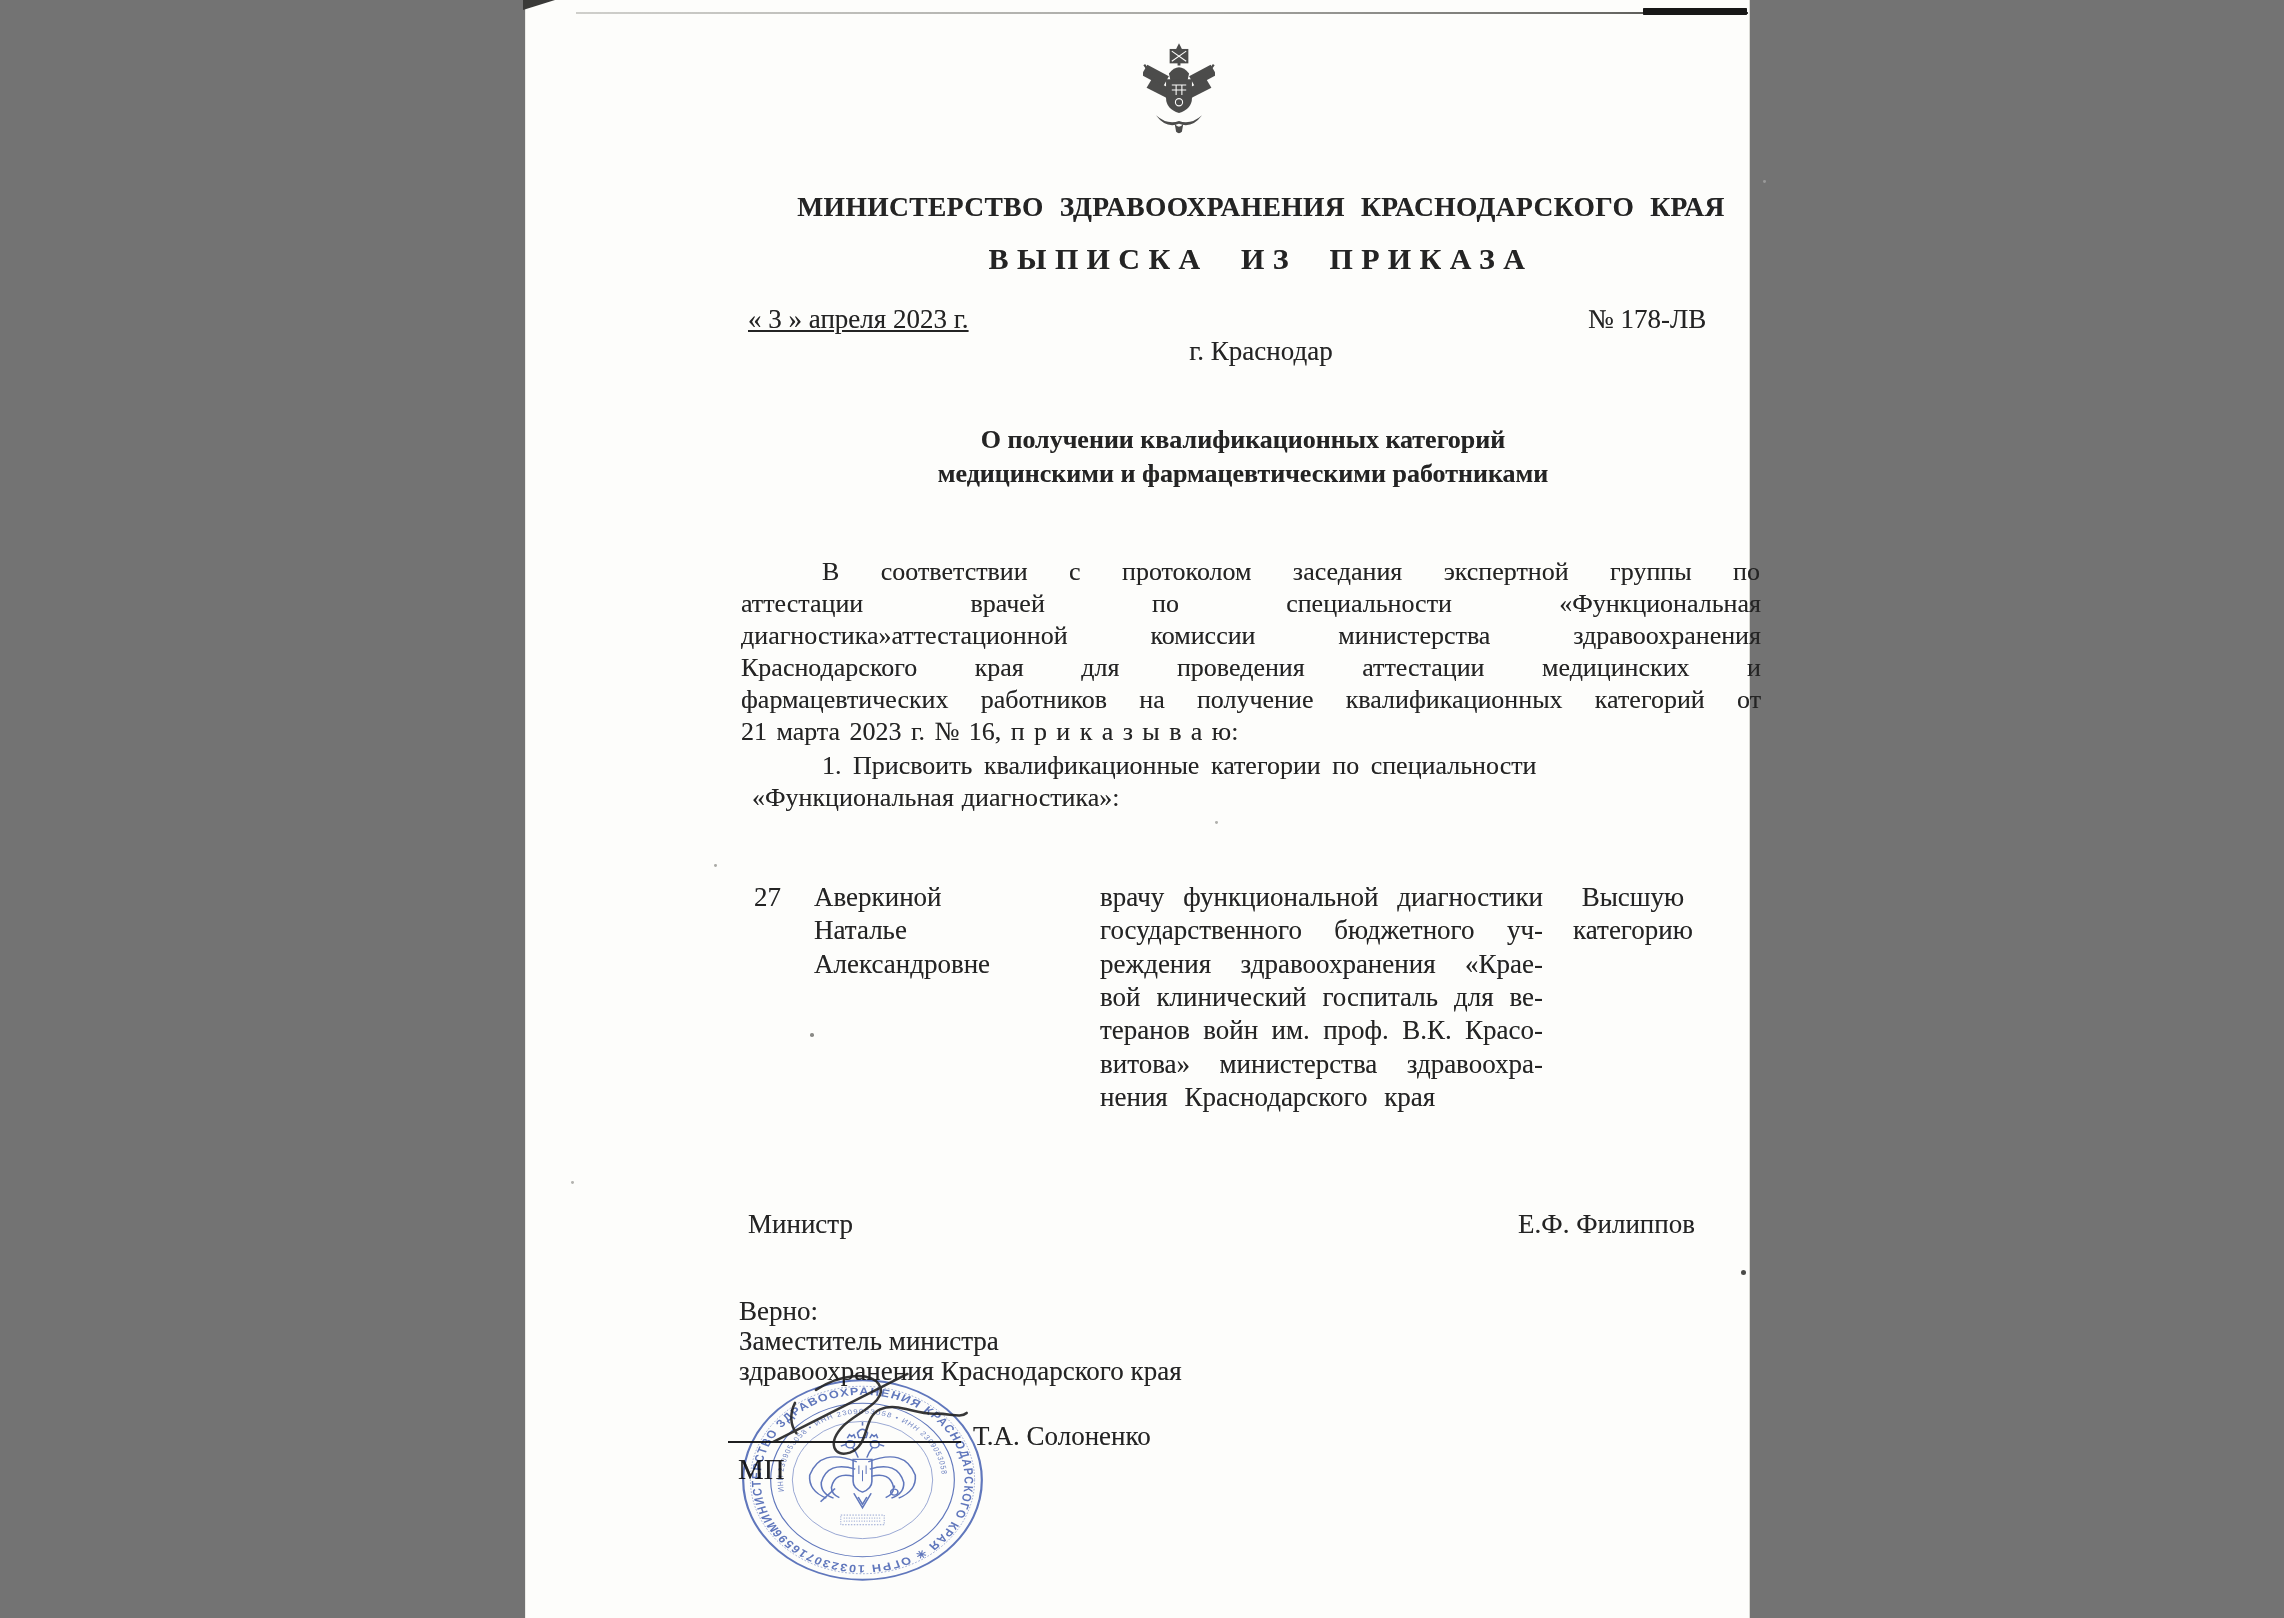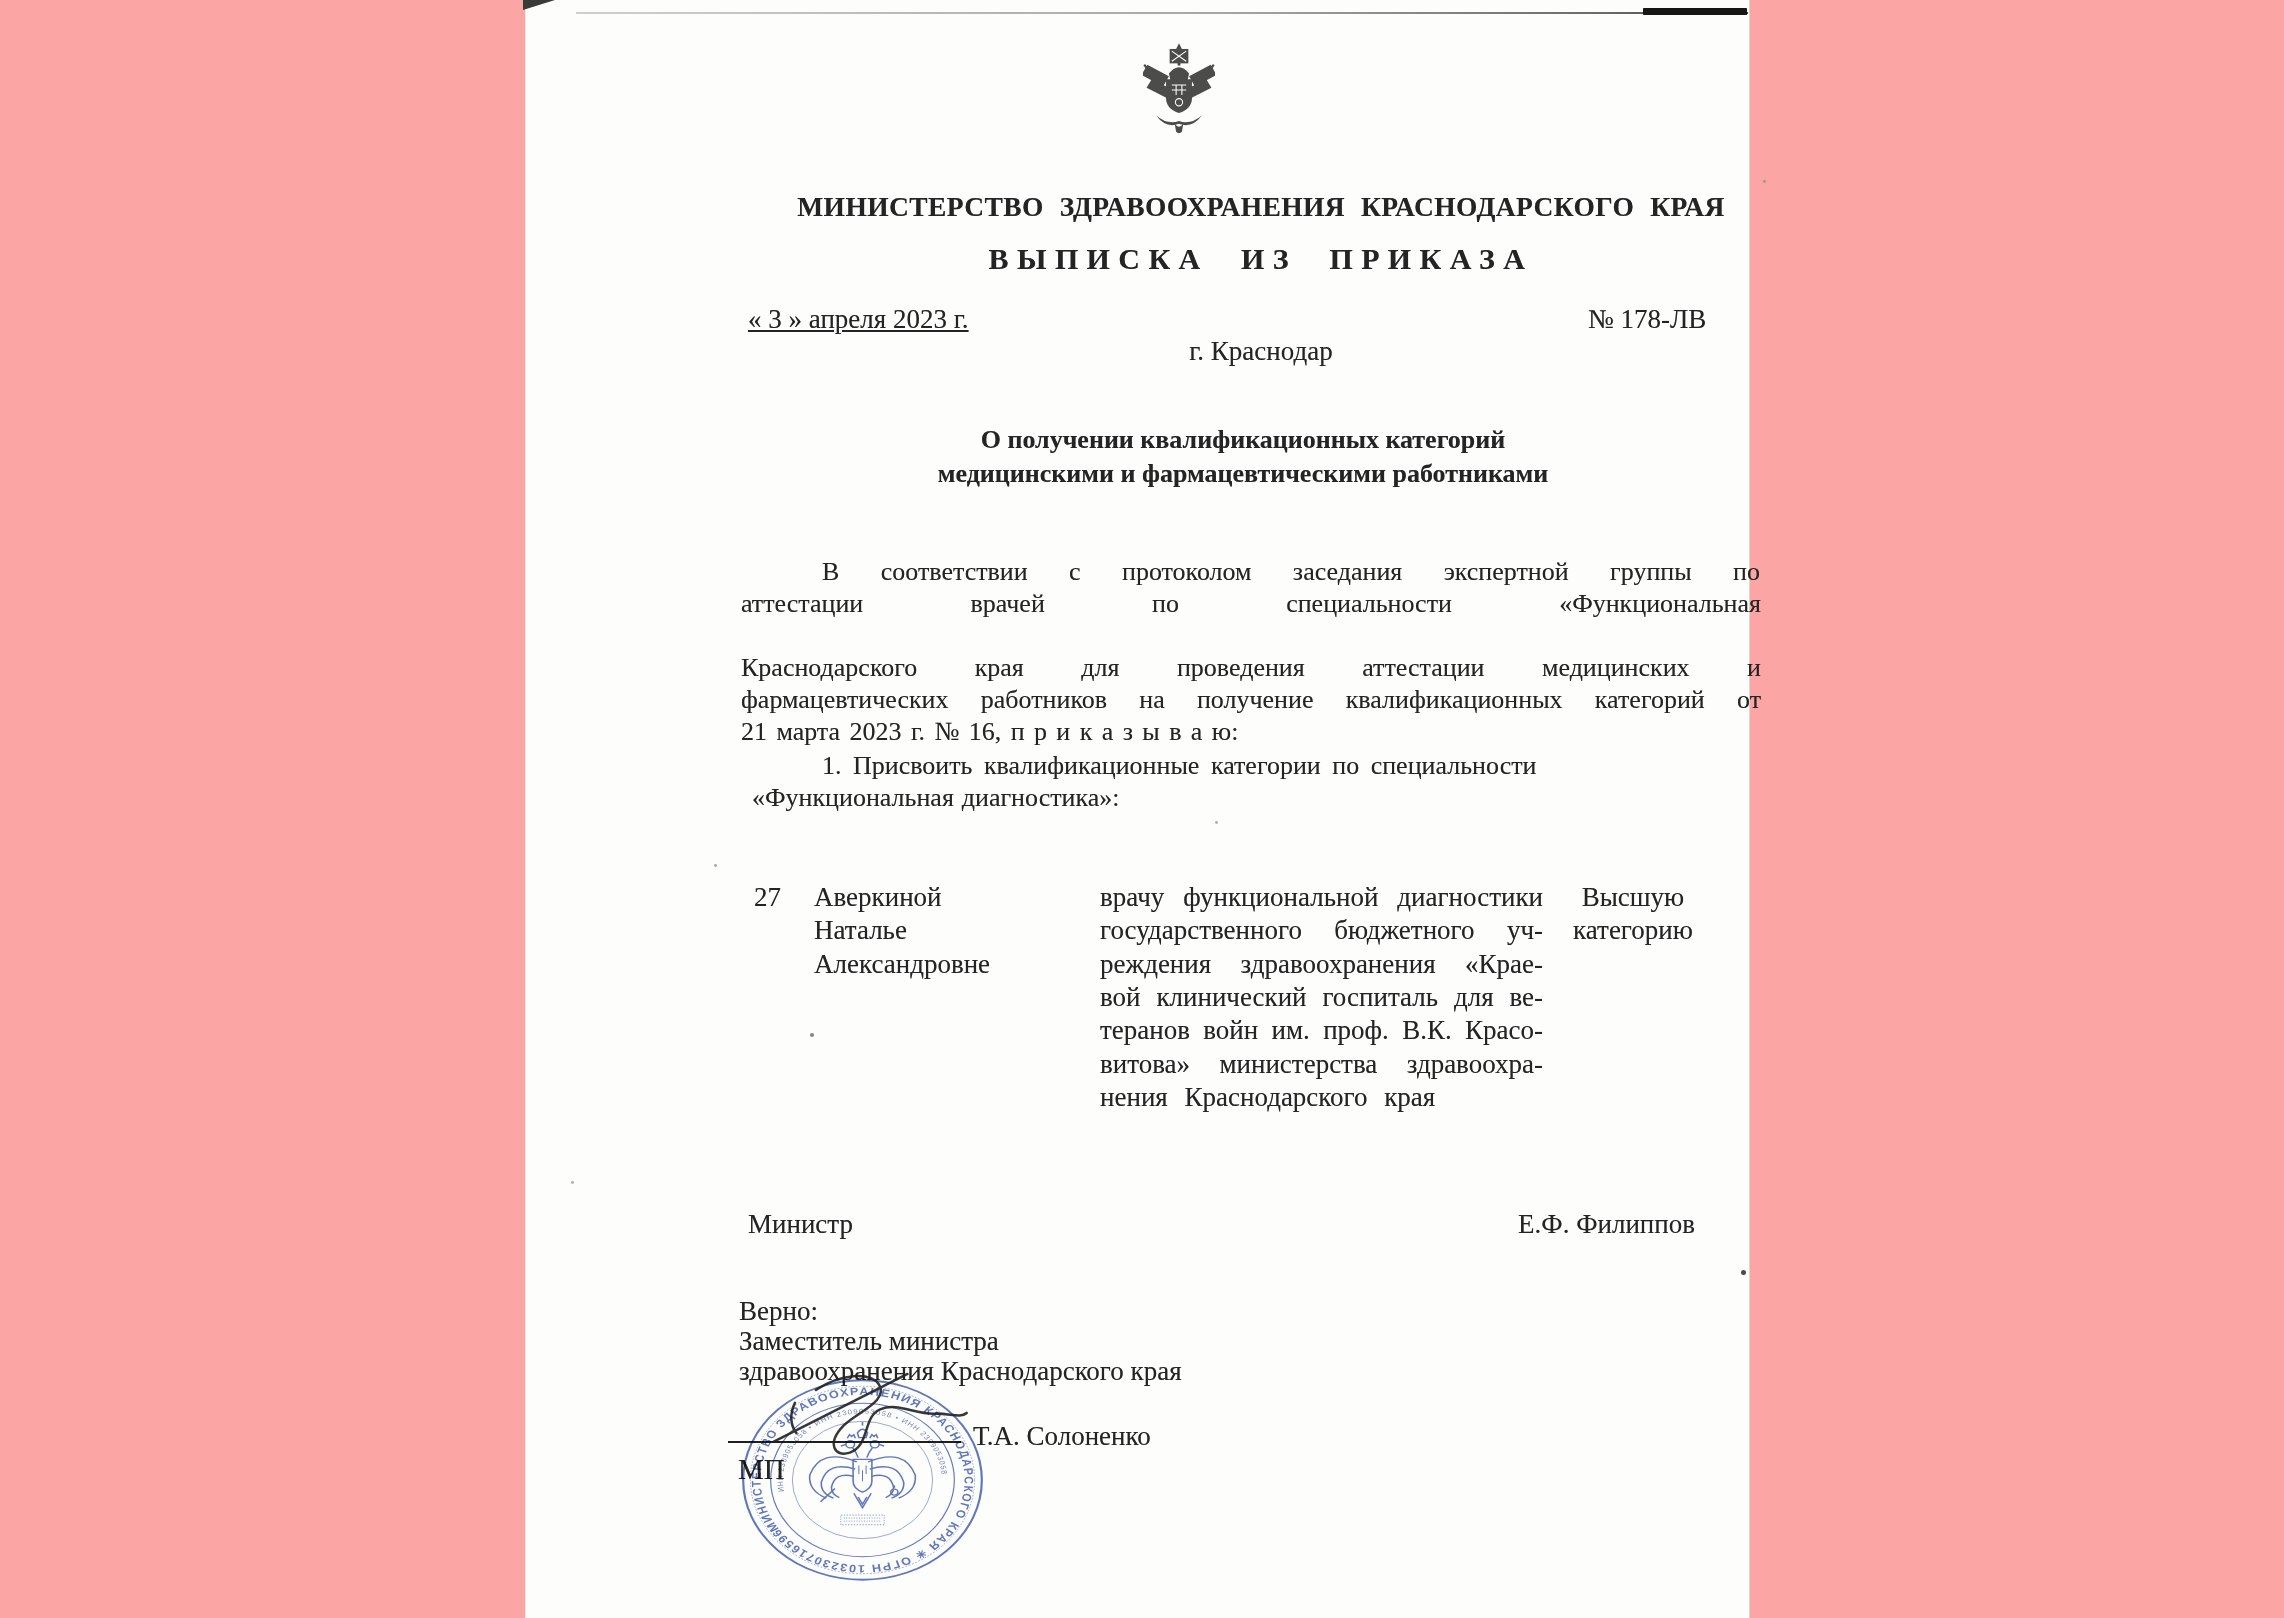--- a/index.html
+++ b/index.html
@@ -1,16 +1,16 @@
 <!DOCTYPE html>
 <html style="font-size:11.6px"><head>
 <meta charset="utf-8">
 <style>
   html,body{margin:0;padding:0;background:#ffffff;}
-  .canvas{position:relative;width:2284px;height:1618px;background:#fca5a5;overflow:hidden;
+  .canvas{position:relative;width:2284px;height:1618px;background:#737373;overflow:hidden;
           font-family:"Liberation Serif",serif;color:#242424;}
   .page{position:absolute;left:525px;top:0;width:1223px;height:1618px;background:#fdfdfb;
         border-left:0.7px solid #ebebe7;border-right:1.4px solid #d9d9d4;}
   .t{position:absolute;white-space:nowrap;color:#242424;
      text-shadow:0 0 0.5px rgba(50,50,50,0.40);}
   .b{font-weight:bold;}
   .ctr{text-align:center;white-space:nowrap;}
   .j{white-space:normal;text-align:justify;text-align-last:justify;overflow:visible;}
   .fs36{font-size:26px;} .fs37{font-size:27px;} .fs38{font-size:27.5px;} .fs40{font-size:29px;}
   .topline{position:absolute;left:576px;top:11.6px;width:1172px;height:2.2px;
@@ -69,20 +69,21 @@
   <div class="t b ctr vypiska" style="left:754px;top:242px;width:1014px;font-size:30px;">ВЫПИСКА ИЗ ПРИКАЗА</div>
   <div class="t fs37" style="left:748px;top:304px;text-decoration:underline;">« 3 » апреля 2023 г.</div>
   <div class="t fs37" style="left:1588px;top:304px;">№ 178-ЛВ</div>
   <div class="t fs37 ctr" style="left:754px;top:336px;width:1014px;">г. Краснодар</div>
 
   <div class="t b fs36 ctr" style="left:754px;top:425px;width:978px;">О получении квалификационных категорий</div>
   <div class="t b fs36 ctr" style="left:754px;top:459px;width:978px;">медицинскими и фармацевтическими работниками</div>
 
   <div class="t fs36 j" style="left:822px;top:557px;width:938px;">В соответствии с протоколом заседания экспертной группы по</div>
   <div class="t fs36 j" style="left:741px;top:589px;width:1020px;">аттестации врачей по специальности «Функциональная</div>
+  <div class="t fs36 j" style="left:741px;top:621px;width:1020px;">диагностика»аттестационной комиссии министерства здравоохранения</div>
   <div class="t fs36 j" style="left:741px;top:685px;width:1020px;">фармацевтических работников на получение квалификационных категорий от</div>
   <div class="t fs36 j" style="left:741px;top:653px;width:1020px;">Краснодарского края для проведения аттестации медицинских и</div>
   <div class="t fs36" style="left:741px;top:717px;word-spacing:2.9px;">21 марта 2023 г. № 16, п р и к а з ы в а ю:</div>
   <div class="t fs36" style="left:822px;top:751px;word-spacing:5px;">1. Присвоить квалификационные категории по специальности</div>
   <div class="t fs36" style="left:752px;top:783px;word-spacing:1.4px;">«Функциональная диагностика»:</div>
 
   <div>
     <div class="t fs37" style="left:754px;top:882px;">27</div>
 
     <div class="t fs37" style="left:814px;top:882px;">Аверкиной</div>

